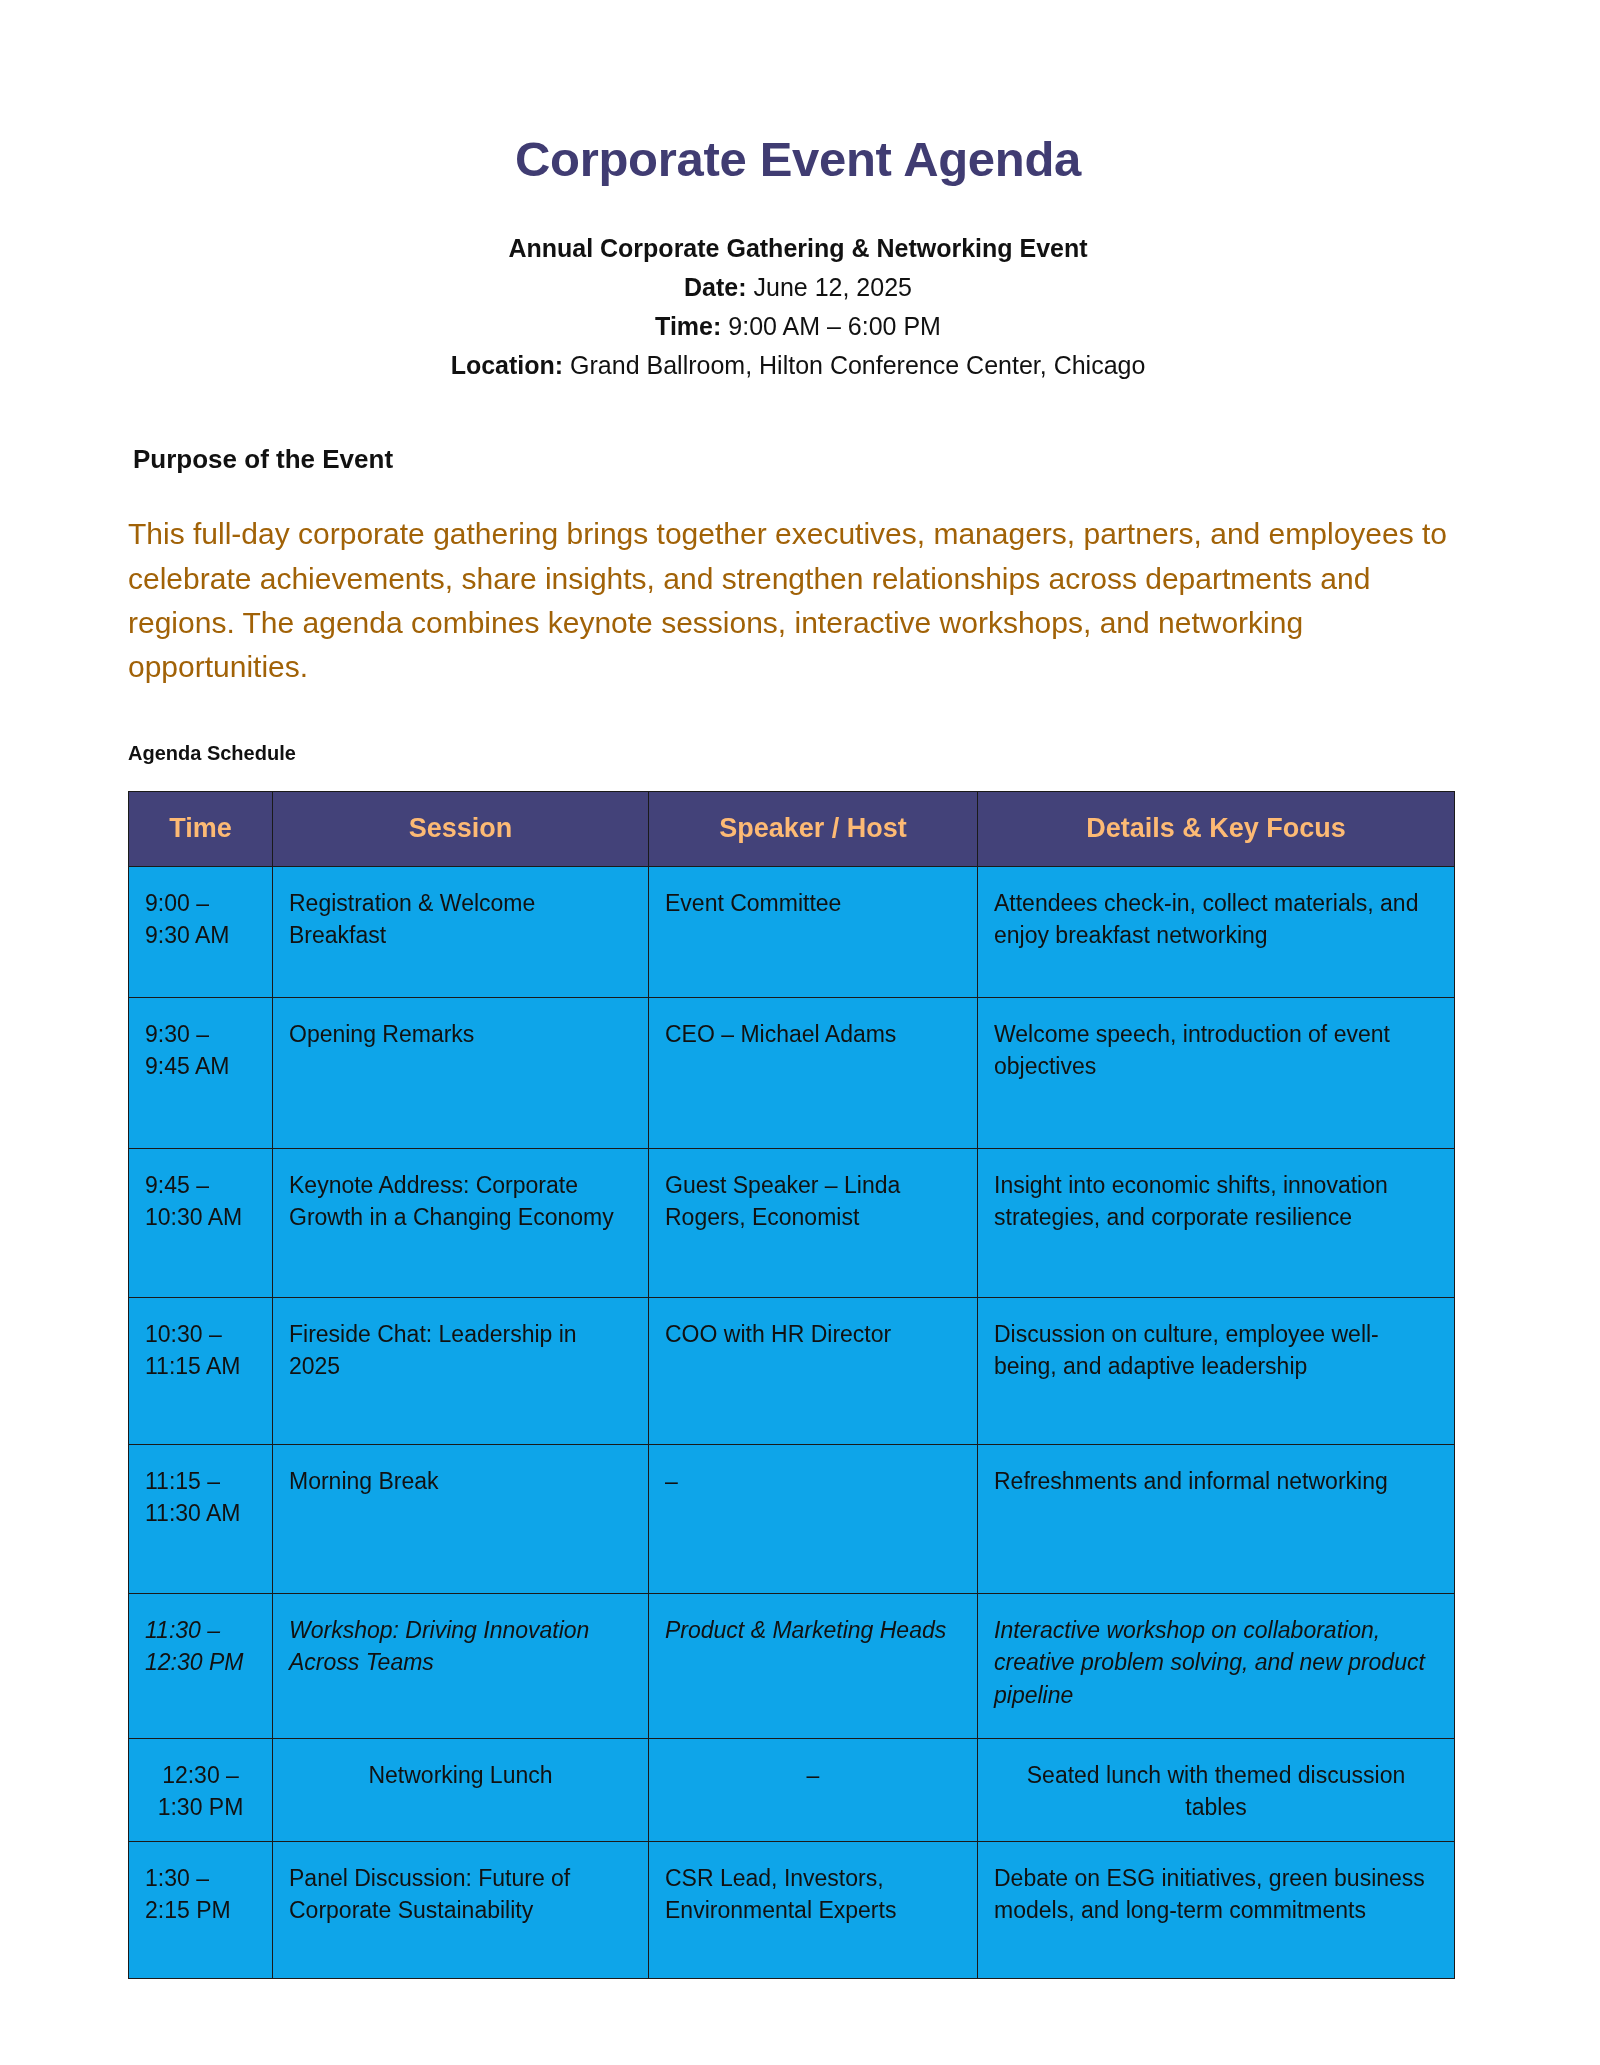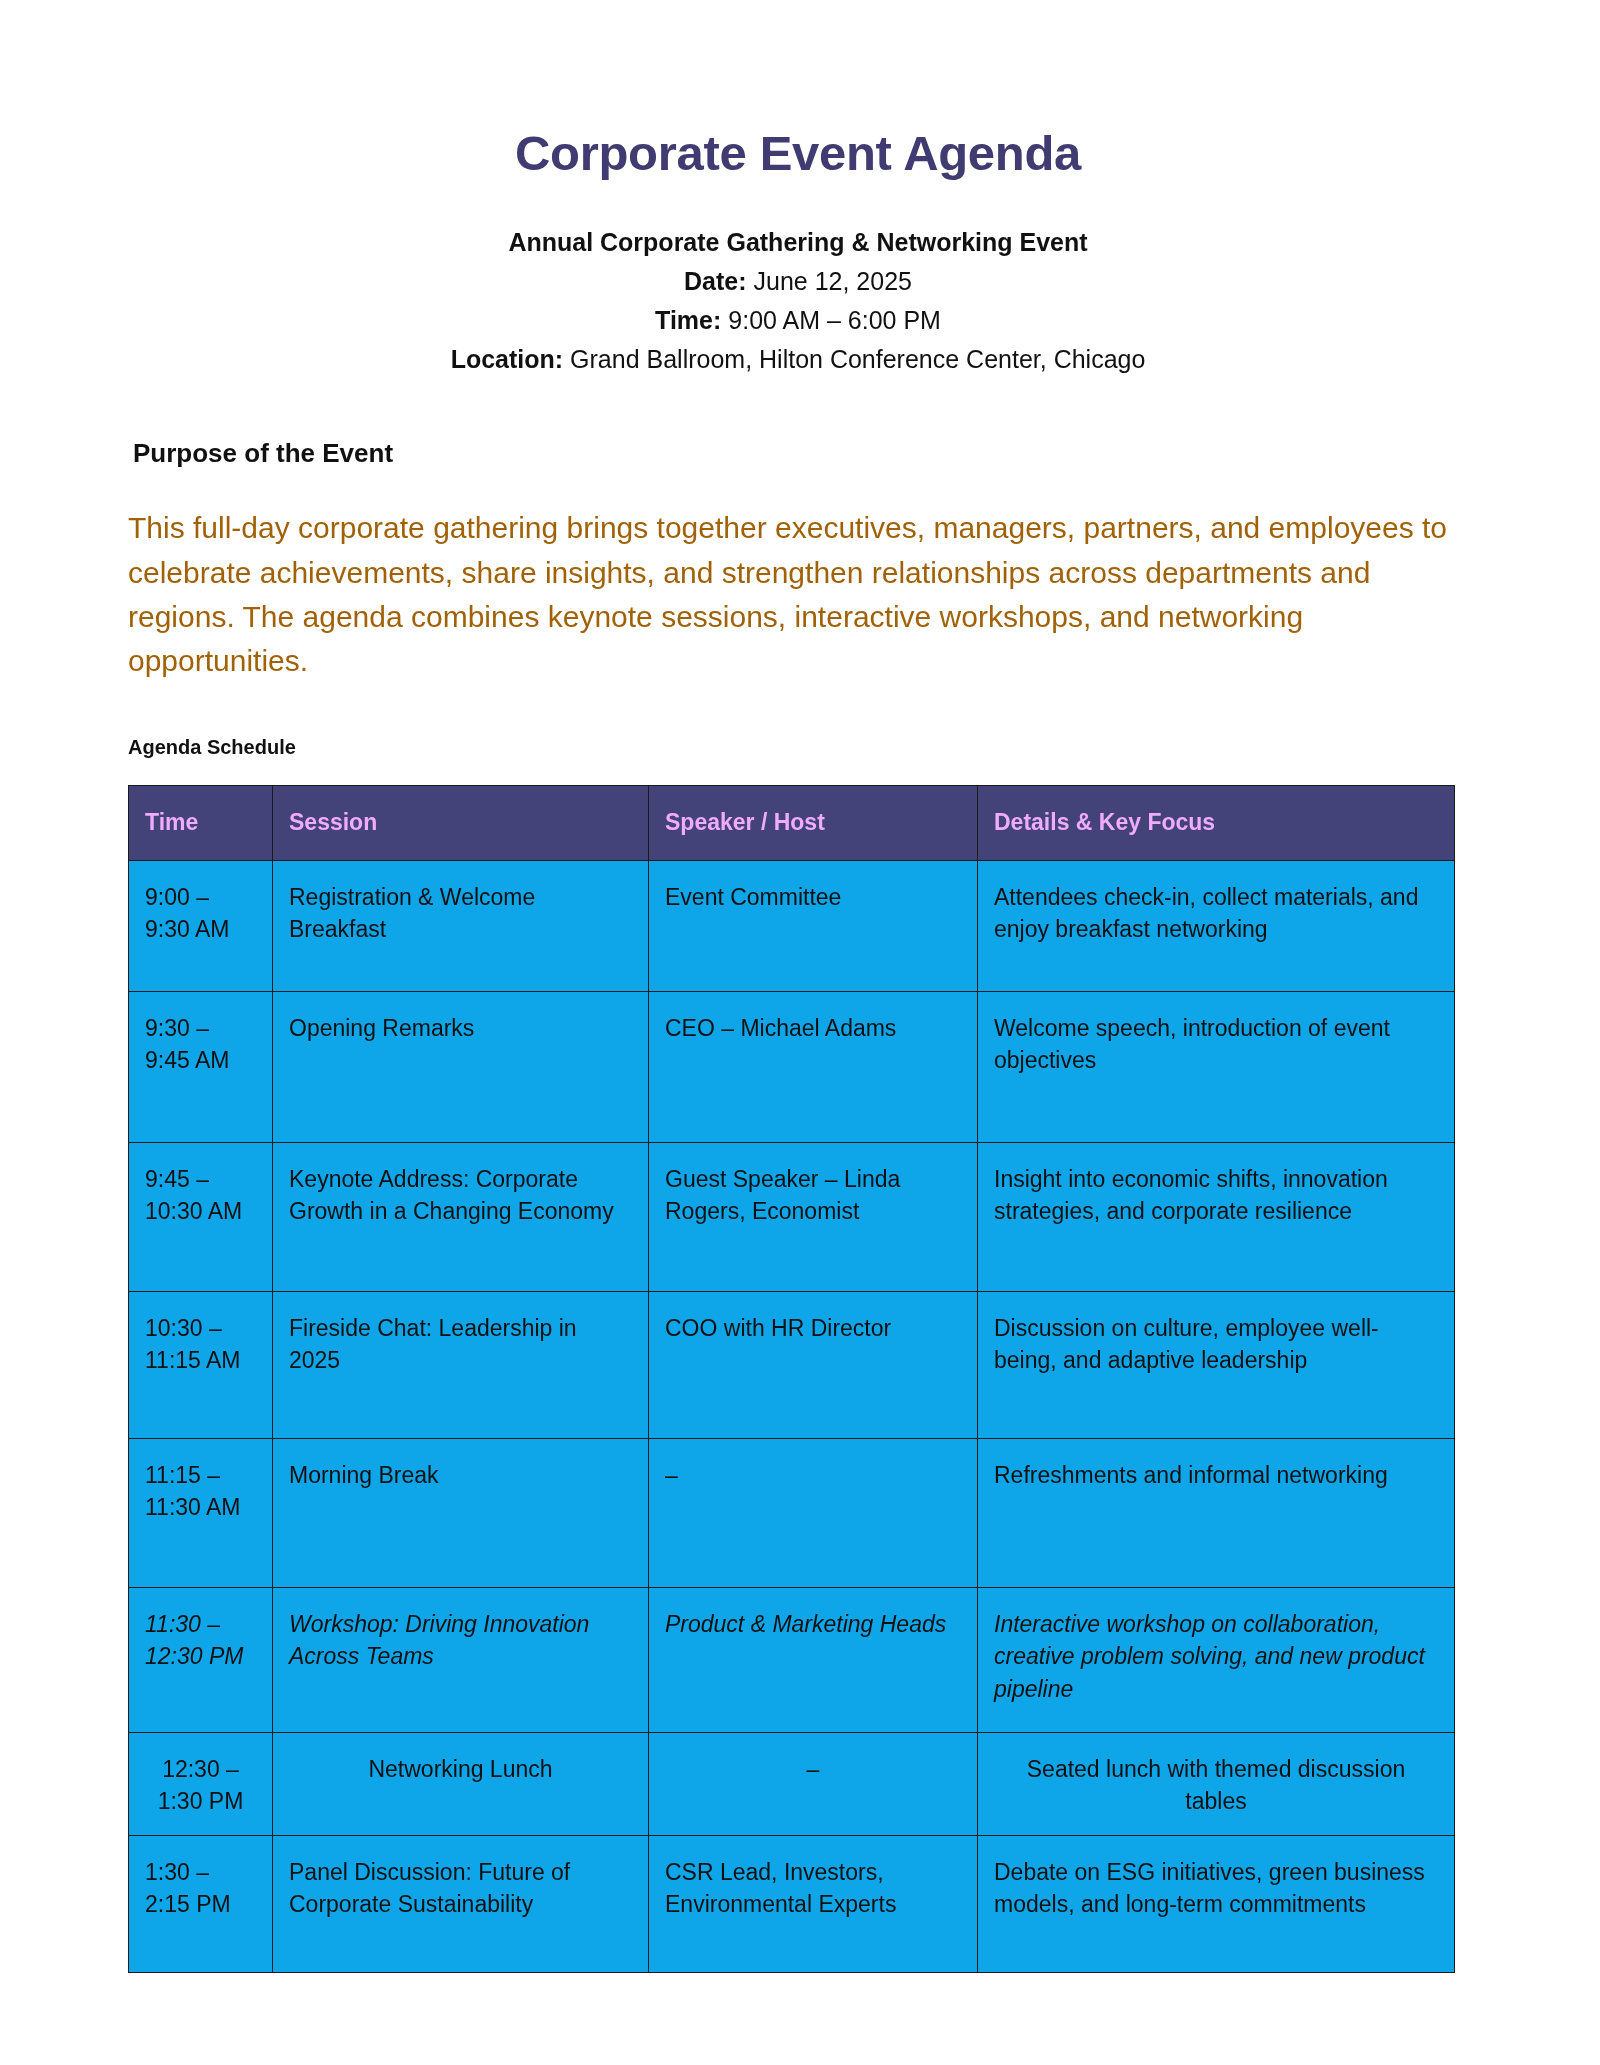--- a/index.html
+++ b/index.html
@@ -32,21 +32,21 @@
     top: 0;
     width: 1596px;
     height: 2065px;
     background: #ffffff;
     box-sizing: border-box;
     padding: 0 128px;
   }
 
   
   .doc-title {
-    margin: 2px;
+    margin: 8px;
     padding-top: 126px;
     text-align: center;
     font-size: 49px;
     font-weight: bold;
     letter-spacing: -0.3px;
     color: #403C72;
     line-height: 1.05;
   }
 
   .meta-block {
@@ -96,28 +96,28 @@
     table-layout: fixed;
     font-size: 23px;
   }
   table.agenda col.c-time    { width: 144px; }
   table.agenda col.c-session { width: 376px; }
   table.agenda col.c-speaker { width: 329px; }
   table.agenda col.c-details { width: 477px; }
 
   table.agenda thead th {
     background: #434279;
-    color: #f0abfc;
-    font-weight: bold;
-    text-align: left;
+    color: #fdba74;
+    font-weight: bold;
+    text-align: center;
     vertical-align: middle;
     padding: 14px 16px;
     height: 46px;
     border: 1.5px solid #1a1a1a;
-    font-size: 23px;
+    font-size: 27px;
   }
 
   table.agenda tbody td {
     border: 1.5px solid #1a1a1a;
     vertical-align: top;
     padding: 20px 16px 14px 16px;
     line-height: 1.42;
     color: #111111;
     background: #0ea5e9;
   }

